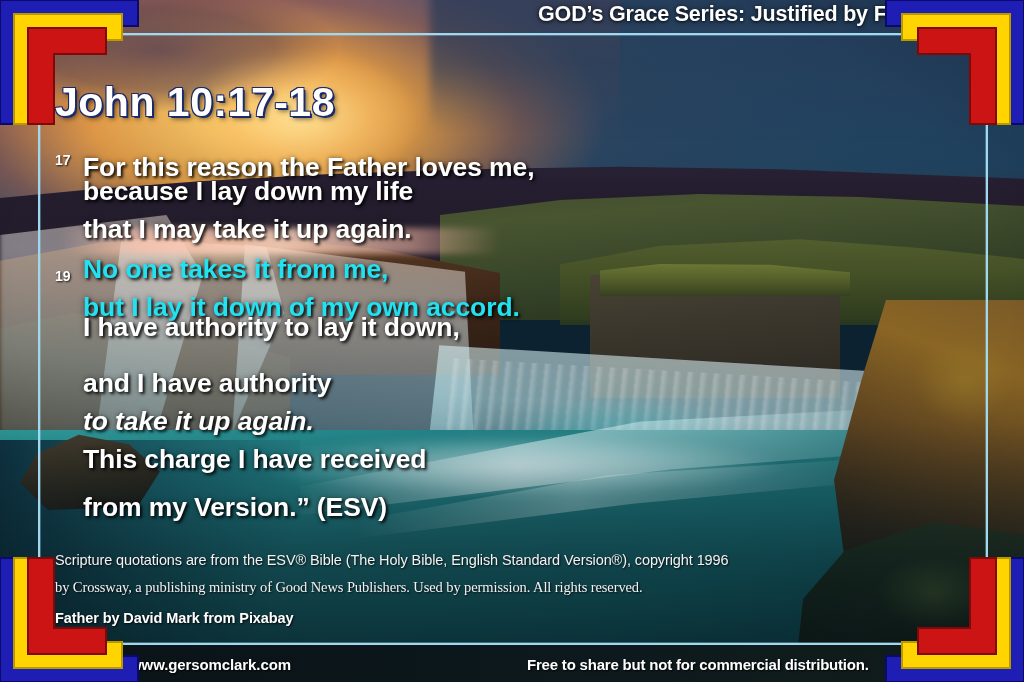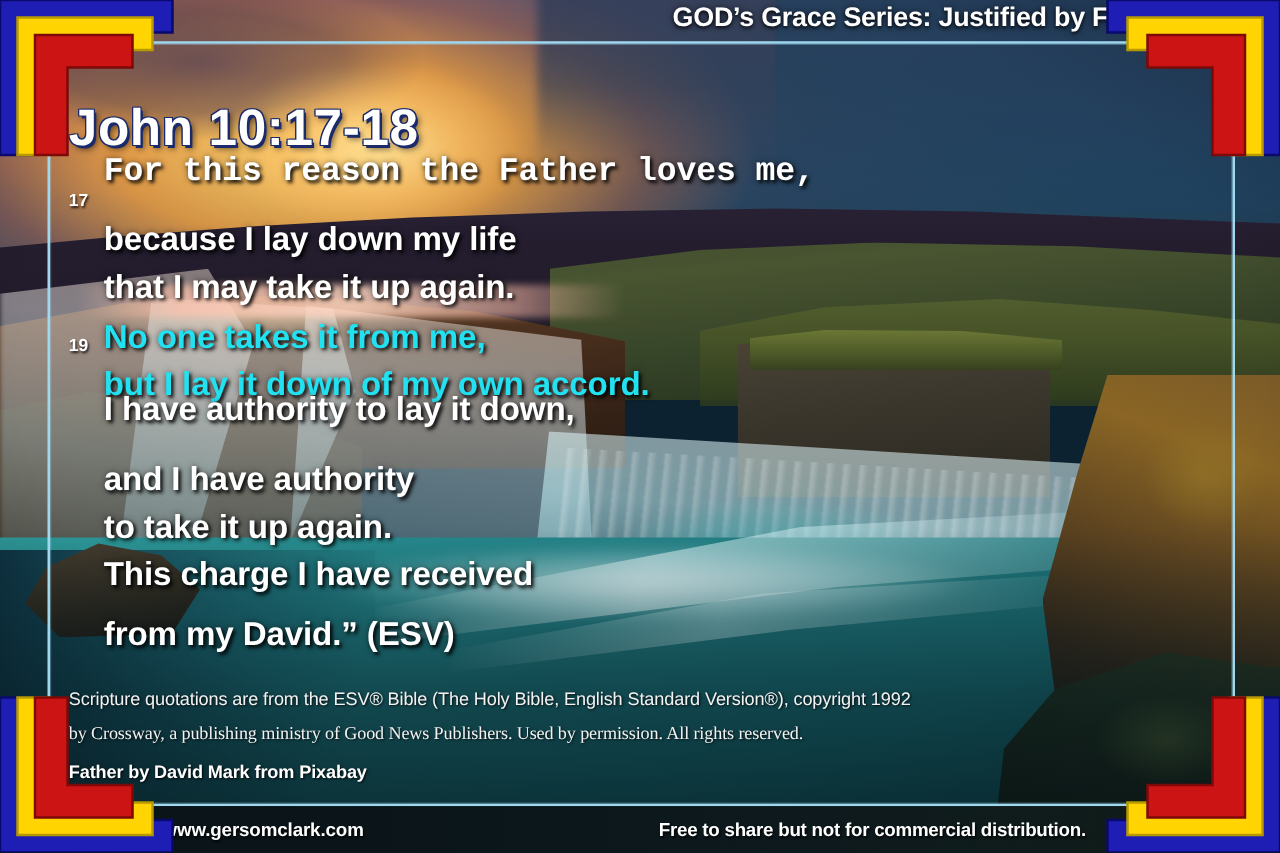--- a/index.html
+++ b/index.html
@@ -328,35 +328,35 @@
 </div>
 
 <div id="inner-frame"></div>
 
 <div id="series-title">GOD’s Grace Series: Justified by Faith</div>
 
 <div id="scripture">
   <div id="ref-title">John 10:17-18</div>
 
   <div class="vnum" style="left:55px; top:152px;">17</div>
-  <div class="vline" style="left:83px; top:122px;font-family:Liberation Mono, monospace;">For this reason the Father loves me,</div>
+  <div class="vline" style="left:83px; top:152px;">For this reason the Father loves me,</div>
   <div class="vline" style="left:83px; top:176px;">because I lay down my life</div>
   <div class="vline" style="left:83px; top:214px;">that I may take it up again.</div>
 
   <div class="vnum" style="left:55px; top:268px;">19</div>
   <div class="vline cyan" style="left:83px; top:254px;">No one takes it from me,</div>
   <div class="vline cyan" style="left:83px; top:292px;">but I lay it down of my own accord.</div>
   <div class="vline" style="left:83px; top:312px;">I have authority to lay it down,</div>
   <div class="vline" style="left:83px; top:368px;">and I have authority</div>
-  <div class="vline" style="left:83px; top:406px;">to take it up again.</div>
+  <div class="vline" style="left:83px; top:406px;font-style:italic;">to take it up again.</div>
   <div class="vline" style="left:83px; top:444px;">This charge I have received</div>
-  <div class="vline" style="left:83px; top:492px;">from my David.”  (ESV)</div>
+  <div class="vline" style="left:83px; top:492px;">from my Version.”  (ESV)</div>
 </div>
 
-<div class="credit" style="left:55px; top:552px;">Scripture quotations are from the ESV® Bible (The Holy Bible, English Standard Version®), copyright 1992</div>
+<div class="credit" style="left:55px; top:552px;">Scripture quotations are from the ESV® Bible (The Holy Bible, English Standard Version®), copyright 1996</div>
 <div class="credit" style="left:55px; top:579px;font-family:Liberation Serif, serif;">by Crossway, a publishing ministry of Good News Publishers. Used by permission. All rights reserved.</div>
 <div id="photo-credit" style="left:55px; top:610px;">Father by David Mark from Pixabay</div>
 
 <div id="footer-bar"></div>
 <div id="footer-bar-overlay"></div>
 <div id="footer-url">www.gersomclark.com</div>
 <div id="footer-note">Free to share but not for commercial distribution.</div>
 
 <svg class="corner" id="corner-tl" viewBox="0 0 160 140" width="160" height="140">
   <path d="M0,0 L138,0 L138,26 L26,26 L26,124 L0,124 Z" fill="#1e1eb4" stroke="#0a0a6e" stroke-width="2"></path>

